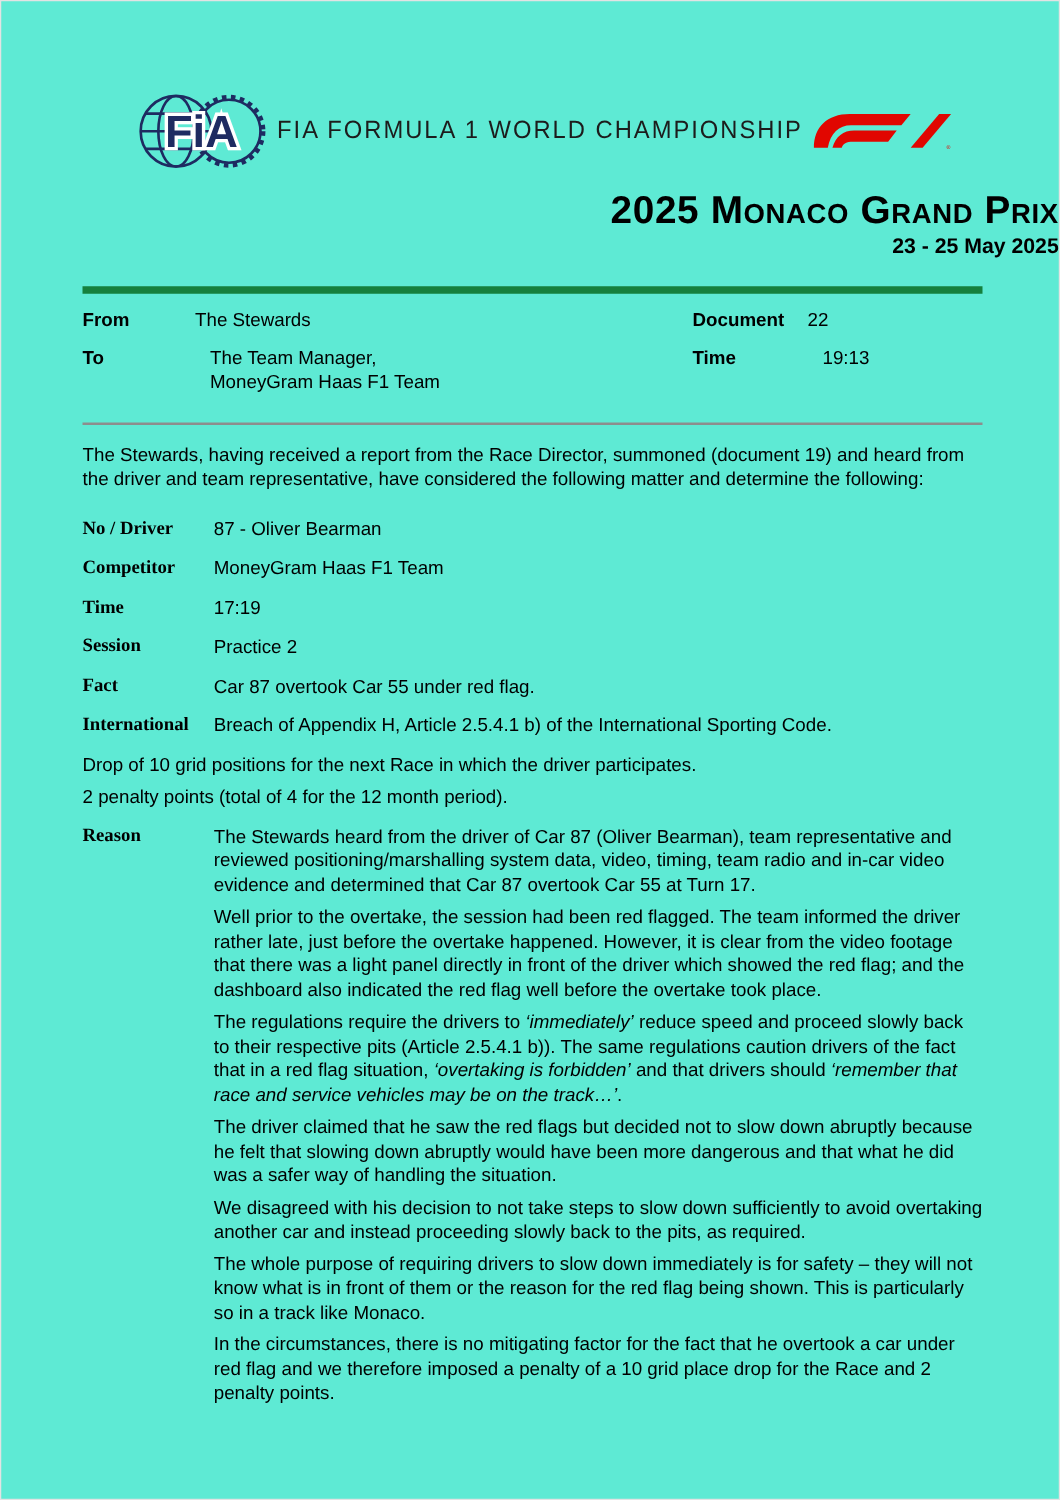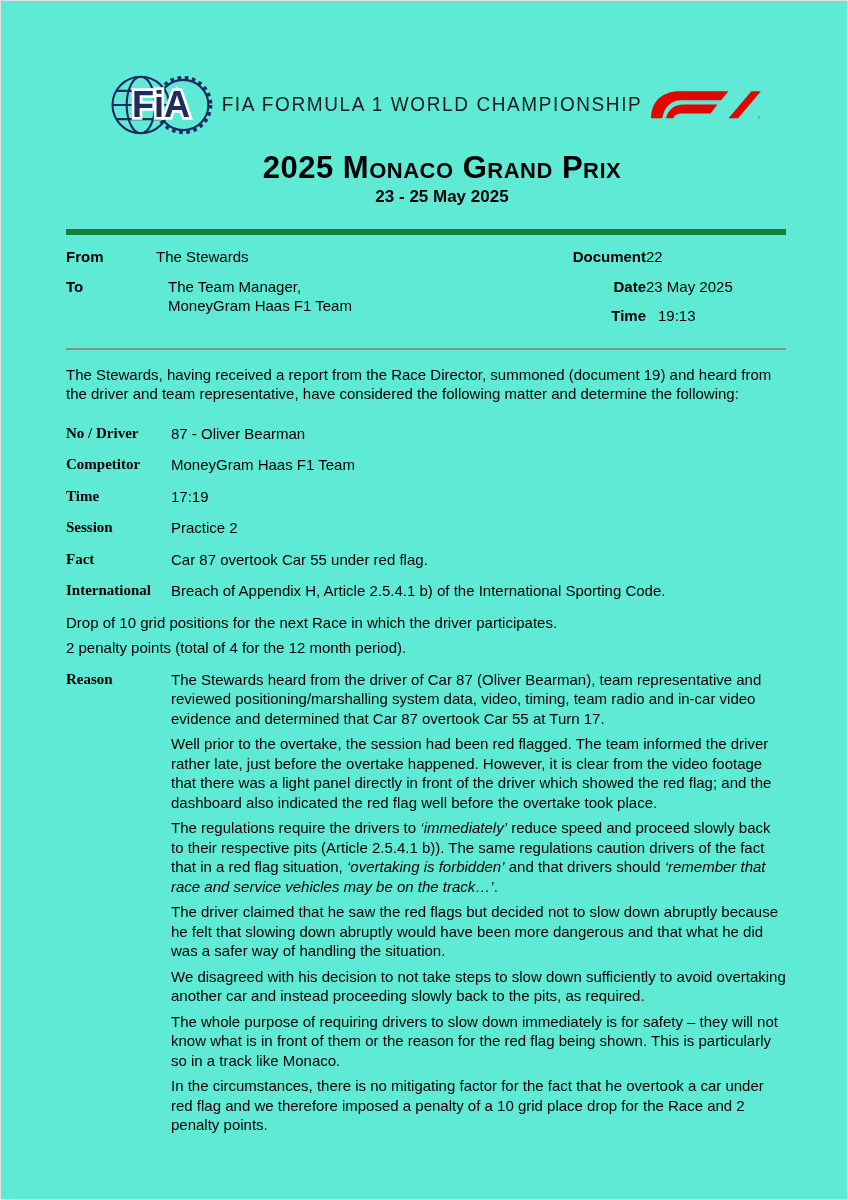--- a/index.html
+++ b/index.html
@@ -31,21 +31,21 @@
   .championship {
     font-size: 19px;
     letter-spacing: 1.6px;
     color: #1c1c1c;
     white-space: nowrap;
     transform: scaleY(1.05);
   }
   .f1-logo { width: 114px; height: 40px; flex: none; }
 
   
-  .title-block { text-align: center; margin-top: 13px; margin-left: 36px; }
+  .title-block { text-align: right; margin-top: 13px; margin-left: 36px; }
   .event-title {
     font-size: 31px;
     font-weight: 700;
     font-variant: small-caps;
     letter-spacing: 0.5px;
     line-height: 34px;
   }
   .event-dates {
     font-size: 17px;
     font-weight: 700;
@@ -60,21 +60,21 @@
     border-bottom: 2px solid #8d8d8d;
     padding: 12px 0 22px 0;
     display: flex;
   }
   .meta-left { width: 488px; flex: none; }
   .meta-right { flex: 1; }
   .meta-row { display: flex; margin-bottom: 10px; }
   .meta-row:last-child { margin-bottom: 0; gap: 12px; }
   .meta-label { font-weight: 700; font-size: 15px; line-height: 19.5px; }
   .meta-left .meta-label { width: 90px; flex: none; }
-  .meta-right .meta-label { width: 92px; flex: none; text-align: right; }
+  .meta-right .meta-label { width: 92px; flex: none; }
   .meta-value { font-size: 15px; line-height: 19.5px; }
 
   
   .intro {
     margin: 15px 60px 0 65px;
     font-size: 15px;
     line-height: 19.5px;
   }
   .fields { margin: 20px 60px 0 65px; }
   .field-row { display: flex; margin-bottom: 12px; }
@@ -157,24 +157,20 @@
           <div>MoneyGram Haas F1 Team</div>
         </div>
       </div>
     </div>
     <div class="meta-right">
       <div class="meta-row">
         <div class="meta-label">Document</div>
         <div class="meta-value">22</div>
       </div>
       <div class="meta-row">
-        <div class="meta-label">Date</div>
-        <div class="meta-value">23 May 2025</div>
-      </div>
-      <div class="meta-row">
         <div class="meta-label">Time</div>
         <div class="meta-value">19:13</div>
       </div>
     </div>
   </div>
 
   <p class="intro">The Stewards, having received a report from the Race Director, summoned (document 19) and heard from the driver and team representative, have considered the following matter and determine the following:</p>
 
   <div class="fields">
 

